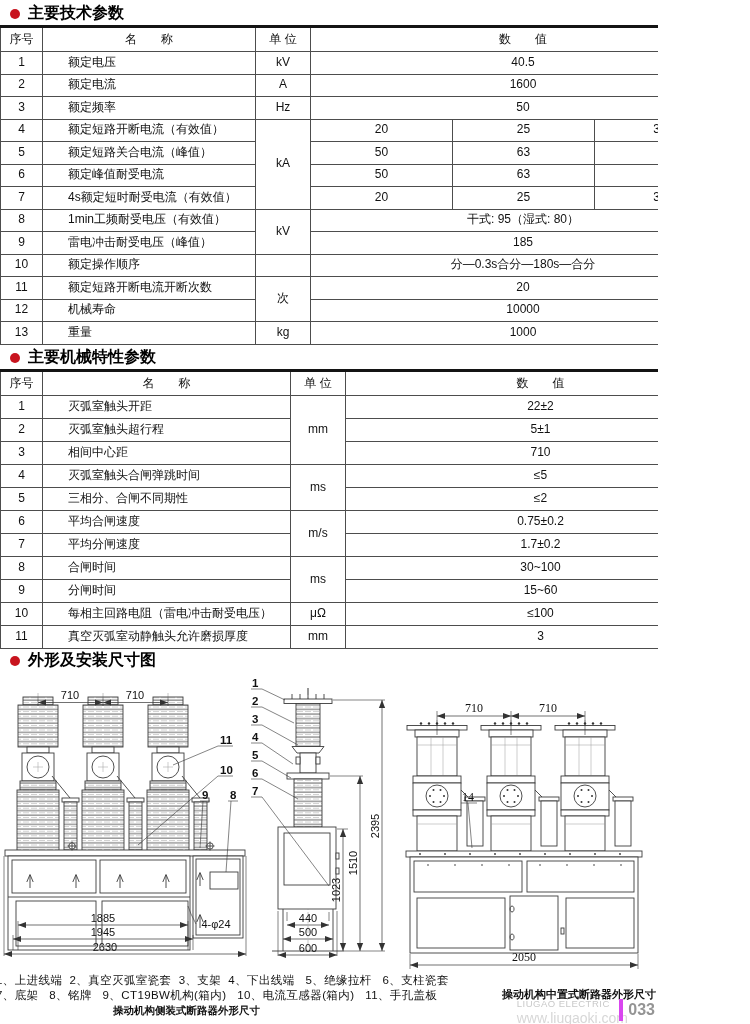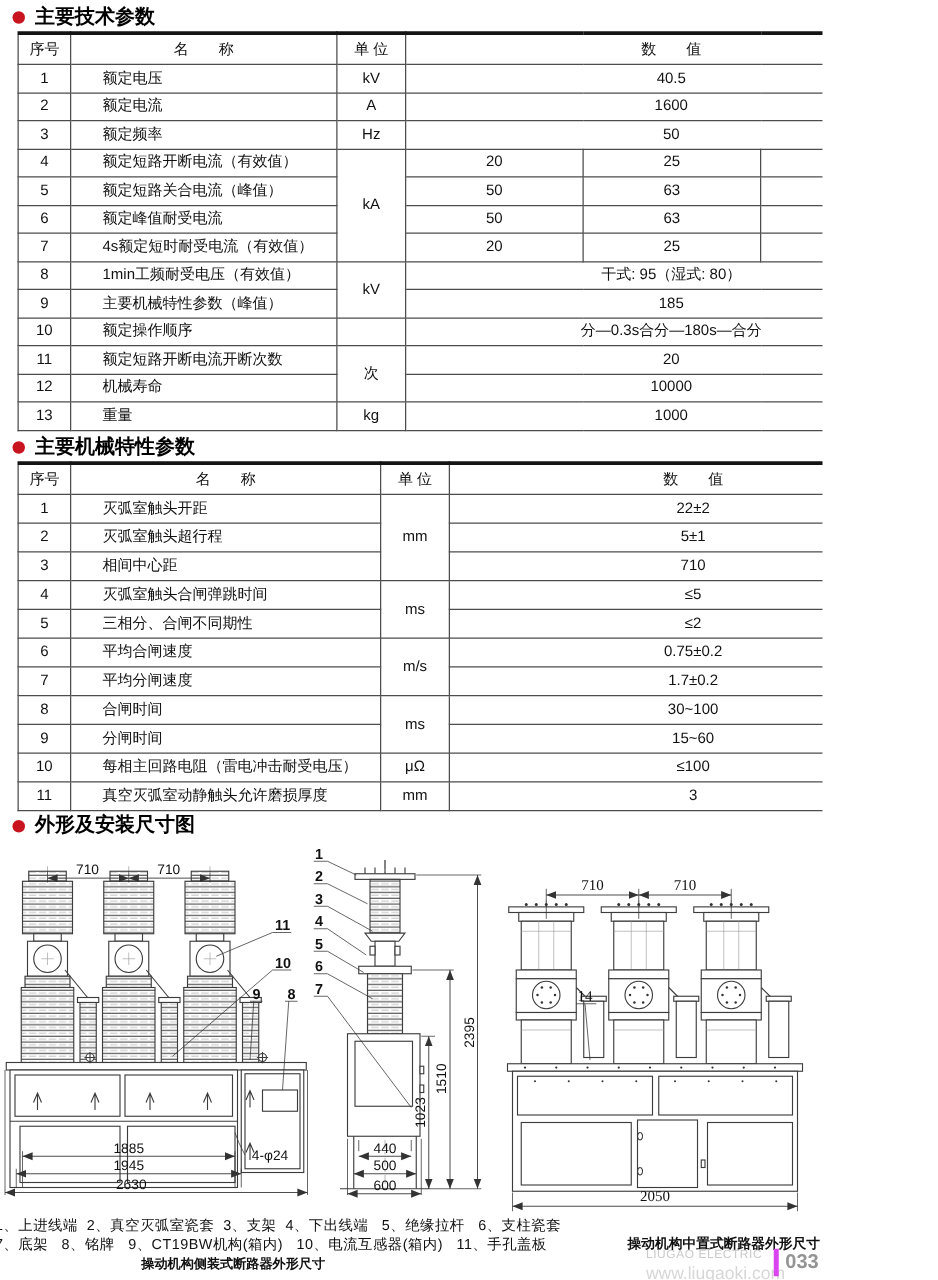--- a/index.html
+++ b/index.html
@@ -1,21 +1,21 @@
 <!DOCTYPE html>
 <html><head>
 <meta charset="utf-8">
 <style>
   html,body{margin:0;padding:0;background:#fff;}
   .page{position:relative;width:658px;height:1024px;background:#fff;overflow:hidden;
         font-family:"Liberation Sans","DejaVu Sans",sans-serif;color:#1a1a1a;}
   .sec-title{position:absolute;left:10px;display:flex;align-items:center;gap:8px;
              font-weight:bold;font-size:16px;color:#000;}
   .dot{width:10px;height:10px;border-radius:50%;background:#c8141e;flex:0 0 auto;}
-  table.spec{position:absolute;left:14px;width:735px;border-collapse:collapse;table-layout:fixed;
+  table.spec{position:absolute;left:0;width:735px;border-collapse:collapse;table-layout:fixed;
              font-size:12px;background:#fff;}
   table.spec{border:1px solid #4d4d4d;border-top:3px solid #141414;}
   .spec th,.spec td{border:1px solid #4d4d4d;text-align:center;padding:0;line-height:1.15;
                     font-weight:normal;color:#111;vertical-align:middle;}
   .spec thead th{height:23px;}
   #tech td{height:21.5px;}
   #mech td{height:22px;}
   .spec td.cname{text-align:left;padding-left:25px;}
   .cap{position:absolute;font-weight:bold;color:#111;}
   .legend{position:absolute;left:-4px;width:770px;font-size:11.5px;letter-spacing:.4px;
@@ -115,21 +115,21 @@
           <td>31.5</td>
         </tr>
       <tr>
           <td>8</td>
           <td class="cname">1min工频耐受电压（有效值）</td>
           <td rowspan="2">kV</td>
           <td colspan="3">干式: 95（湿式: 80）</td>
         </tr>
       <tr>
           <td>9</td>
-          <td class="cname">主要机械特性参数（峰值）</td>
+          <td class="cname">雷电冲击耐受电压（峰值）</td>
           <td colspan="3">185</td>
         </tr>
       <tr>
           <td>10</td>
           <td class="cname">额定操作顺序</td>
           <td></td>
           <td colspan="3">分—0.3s合分—180s—合分</td>
         </tr>
       <tr>
           <td>11</td>

